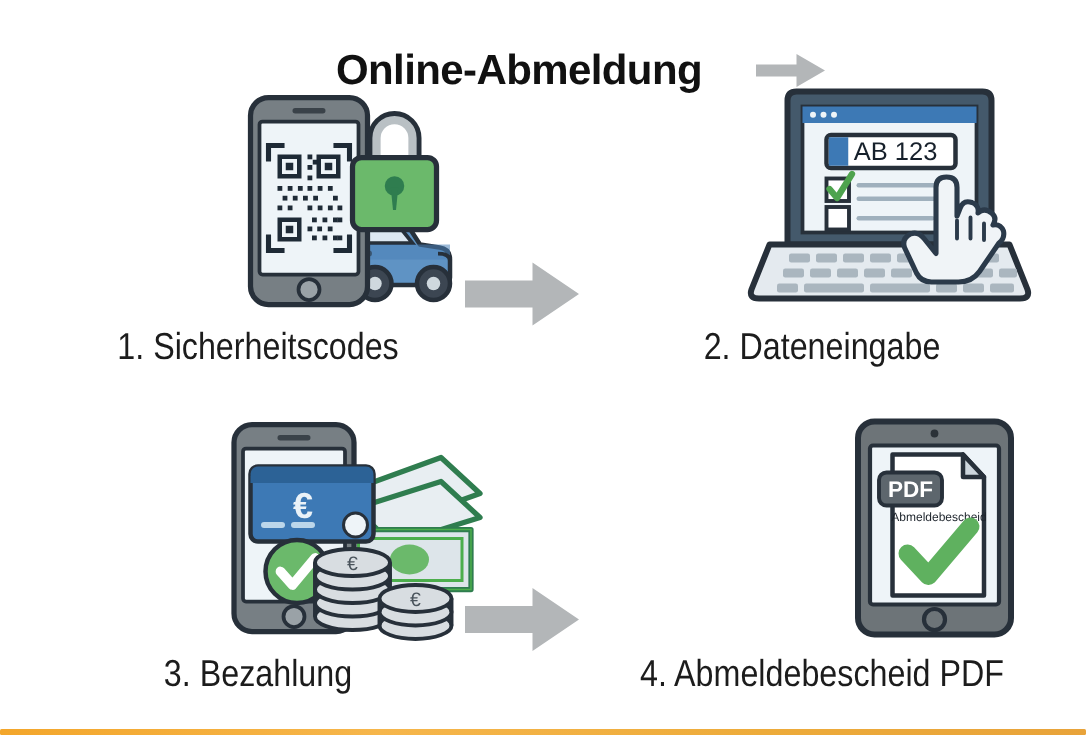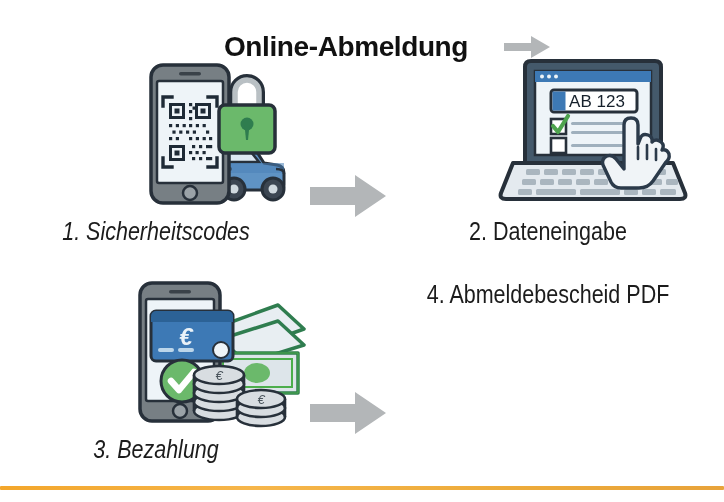--- a/index.html
+++ b/index.html
@@ -57,21 +57,21 @@
     left: 0;
     top: 56px;
     width: 724px;
     height: 420px;
   }
   .step {
     position: absolute;
     width: 300px;
     text-align: center;
   }
-  .step-col-left  { left: 6px; font-style: italic; }
+  .step-col-left  { left: 22px; }
   .step-col-right { left: 398px; }
   .step-row-top    { top: 0px; }
   .step-row-bottom { top: 218px; }
 
   .step-art {
     height: 155px;
     display: flex;
     align-items: center;
     justify-content: flex-end;
   }
@@ -341,20 +341,41 @@
               <ellipse cx="135" cy="122" rx="24" ry="9"></ellipse>
             </g>
             <text x="135" y="127" text-anchor="middle" font-family="Liberation Sans, sans-serif" font-size="13" fill="#4a545c">€</text>
           </g>
         </svg>
       </div>
       <div class="step-label">3. Bezahlung</div>
     </div>
 
     <div class="step step-col-right step-row-bottom">
+      <div class="step-art">
+        <svg width="150" height="150" viewBox="0 0 150 150">
+
+          <rect x="24" y="4" width="102" height="142" rx="11" fill="#6d7478" stroke="#27303a" stroke-width="4"></rect>
+          <rect x="32" y="20" width="86" height="106" rx="2" fill="#eef4f8" stroke="#27303a" stroke-width="2.8"></rect>
+          <circle cx="75" cy="12" r="2.6" fill="#2b3238"></circle>
+          <circle cx="75" cy="136" r="7" fill="#6d7478" stroke="#27303a" stroke-width="2.8"></circle>
+
+          <g>
+            <path d="M47 26 L94 26 L108 41 L108 120 L47 120 Z" fill="#ffffff" stroke="#27303a" stroke-width="3" stroke-linejoin="round"></path>
+            <path d="M94 26 L94 41 L108 41 Z" fill="#cdd6dd" stroke="#27303a" stroke-width="3" stroke-linejoin="round"></path>
+
+            <rect x="38" y="38" width="42" height="22" rx="5" fill="#5d666d" stroke="#27303a" stroke-width="2.6"></rect>
+            <text x="59" y="54" text-anchor="middle" font-family="Liberation Sans, sans-serif" font-size="15" font-weight="bold" fill="#ffffff">PDF</text>
+
+            <text x="78" y="70" text-anchor="middle" font-family="Liberation Sans, sans-serif" font-size="8" fill="#1c232b">Abmeldebescheid</text>
+
+            <path d="M57 92 L71 107 L99 74" fill="none" stroke="#5fb15f" stroke-width="12" stroke-linecap="round" stroke-linejoin="round"></path>
+          </g>
+        </svg>
+      </div>
       <div class="step-label">4. Abmeldebescheid PDF</div>
     </div>
 
     <div class="mid-arrow top">
       <svg width="76" height="44" viewBox="0 0 76 44" aria-hidden="true">
         <path d="M0 13 L45 13 L45 1 L76 22 L45 43 L45 31 L0 31 Z" fill="#b3b6b8"></path>
       </svg>
     </div>
 
     <div class="mid-arrow bottom">

